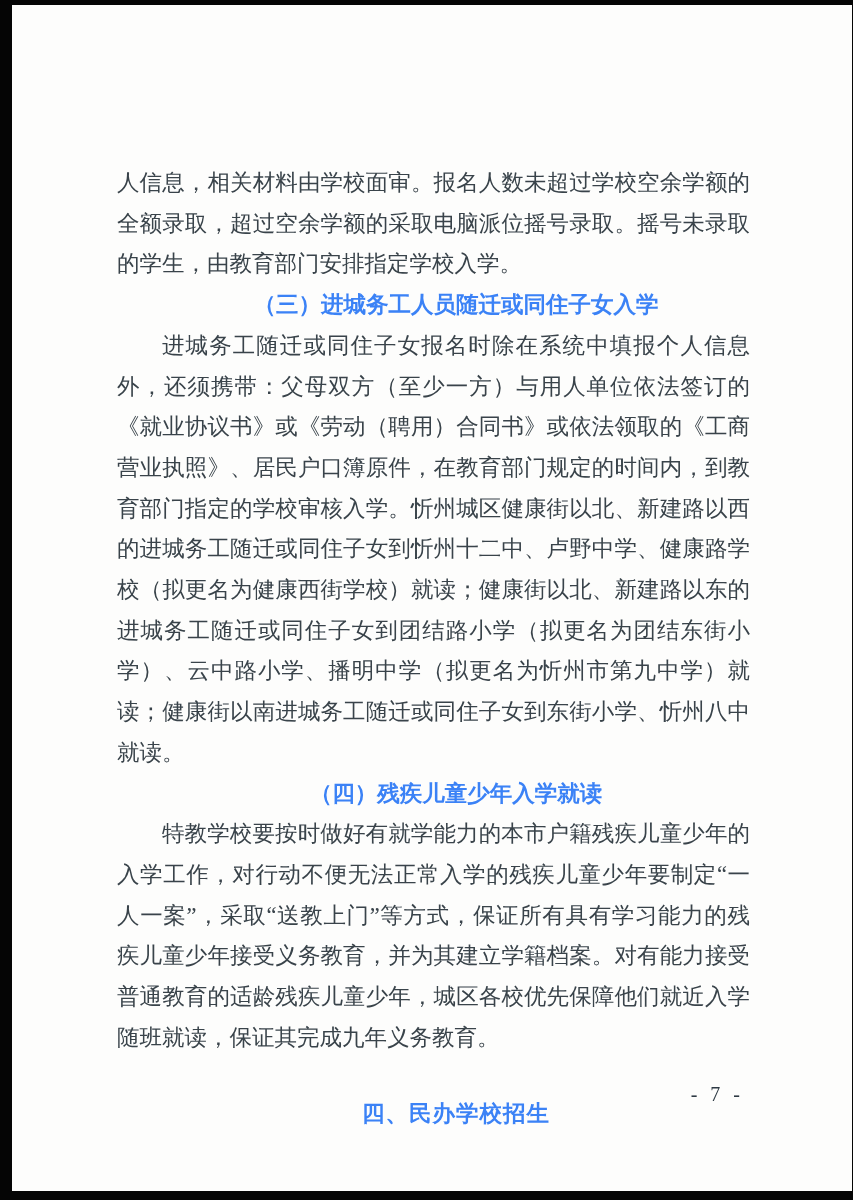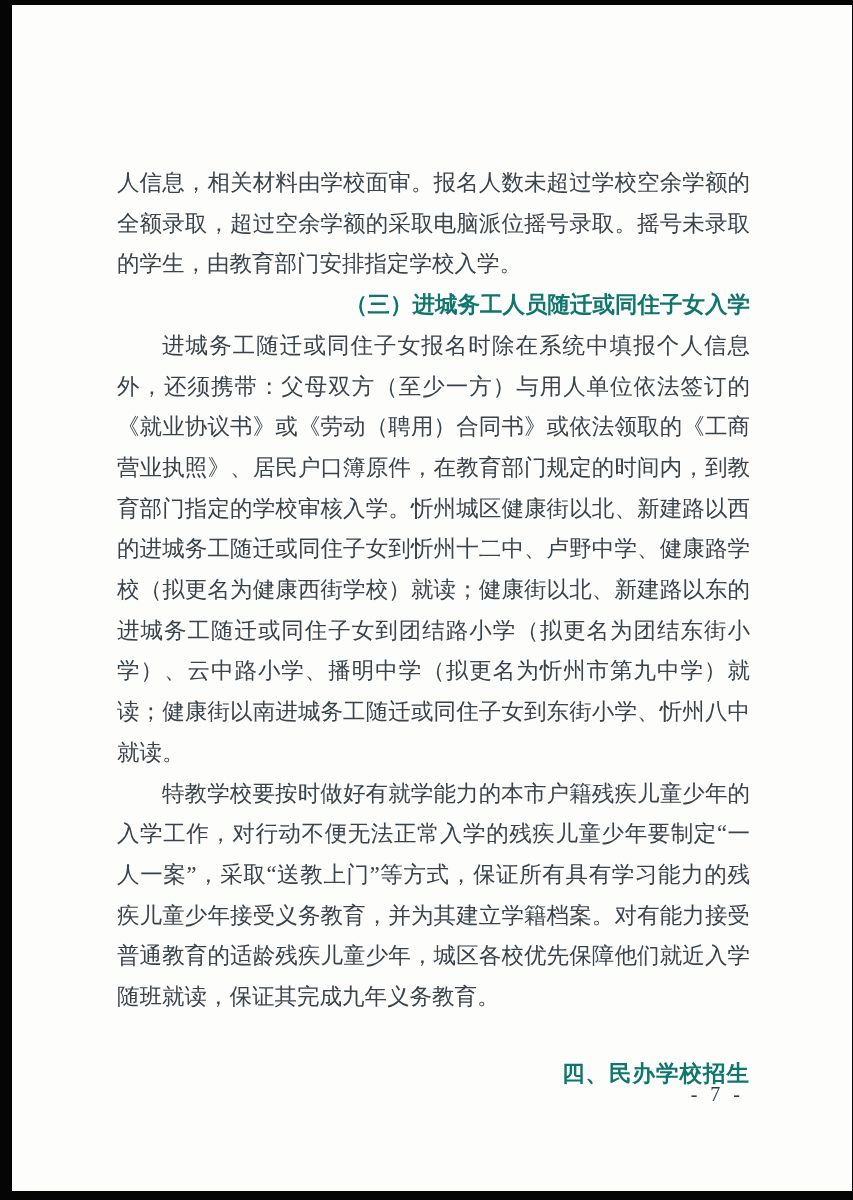--- a/index.html
+++ b/index.html
@@ -37,22 +37,22 @@
     line-height: 40.7px;
     text-align: justify;
     text-justify: inter-ideograph;
     letter-spacing: 0;
   }
   .para.indent, .heading.indent {
     text-indent: 2em;
   }
   .heading {
     font-weight: bold;
-    color: #0f766e;
-    text-align: right;
+    color: #3b82f6;
+    text-align: center;
   }
   .heading.kai {
     font-family: "Liberation Serif", "DejaVu Serif", serif;
   }
   .heading.hei {
     font-family: "Liberation Sans", "DejaVu Sans", sans-serif;
     letter-spacing: 1px;
     margin-top: 36px;
   }
   .page-number {
@@ -72,20 +72,21 @@
 <div class="frame">
   <div class="page">
     <div class="doc">
 
       <p class="para">人信息，相关材料由学校面审。报名人数未超过学校空余学额的全额录取，超过空余学额的采取电脑派位摇号录取。摇号未录取的学生，由教育部门安排指定学校入学。</p>
 
       <p class="heading kai indent">（三）进城务工人员随迁或同住子女入学</p>
 
       <p class="para indent">进城务工随迁或同住子女报名时除在系统中填报个人信息外，还须携带：父母双方（至少一方）与用人单位依法签订的《就业协议书》或《劳动（聘用）合同书》或依法领取的《工商营业执照》、居民户口簿原件，在教育部门规定的时间内，到教育部门指定的学校审核入学。忻州城区健康街以北、新建路以西的进城务工随迁或同住子女到忻州十二中、卢野中学、健康路学校（拟更名为健康西街学校）就读；健康街以北、新建路以东的进城务工随迁或同住子女到团结路小学（拟更名为团结东街小学）、云中路小学、播明中学（拟更名为忻州市第九中学）就读；健康街以南进城务工随迁或同住子女到东街小学、忻州八中就读。</p>
 
+      <p class="heading kai indent">（四）残疾儿童少年入学就读</p>
 
       <p class="para indent">特教学校要按时做好有就学能力的本市户籍残疾儿童少年的入学工作，对行动不便无法正常入学的残疾儿童少年要制定“一人一案”，采取“送教上门”等方式，保证所有具有学习能力的残疾儿童少年接受义务教育，并为其建立学籍档案。对有能力接受普通教育的适龄残疾儿童少年，城区各校优先保障他们就近入学随班就读，保证其完成九年义务教育。</p>
 
       <p class="heading hei indent">四、民办学校招生</p>
 
     </div>
 
     <div class="page-number">- 7 -</div>
   </div>
 </div>

